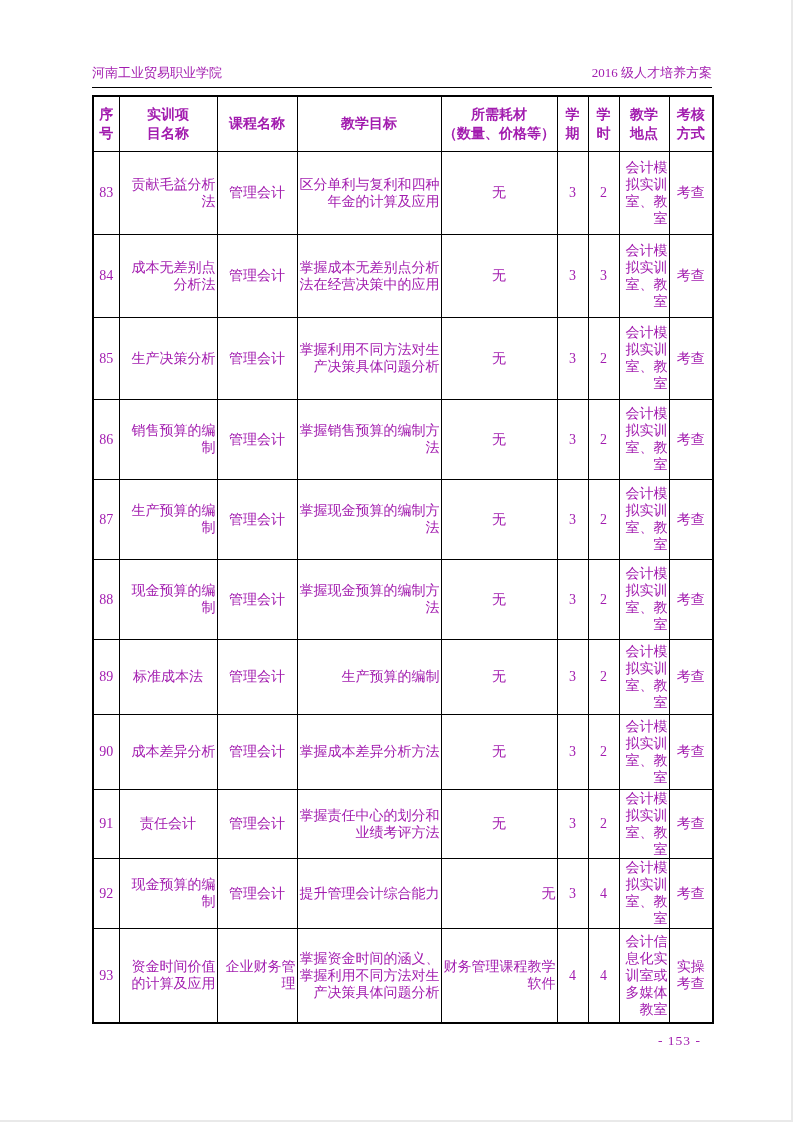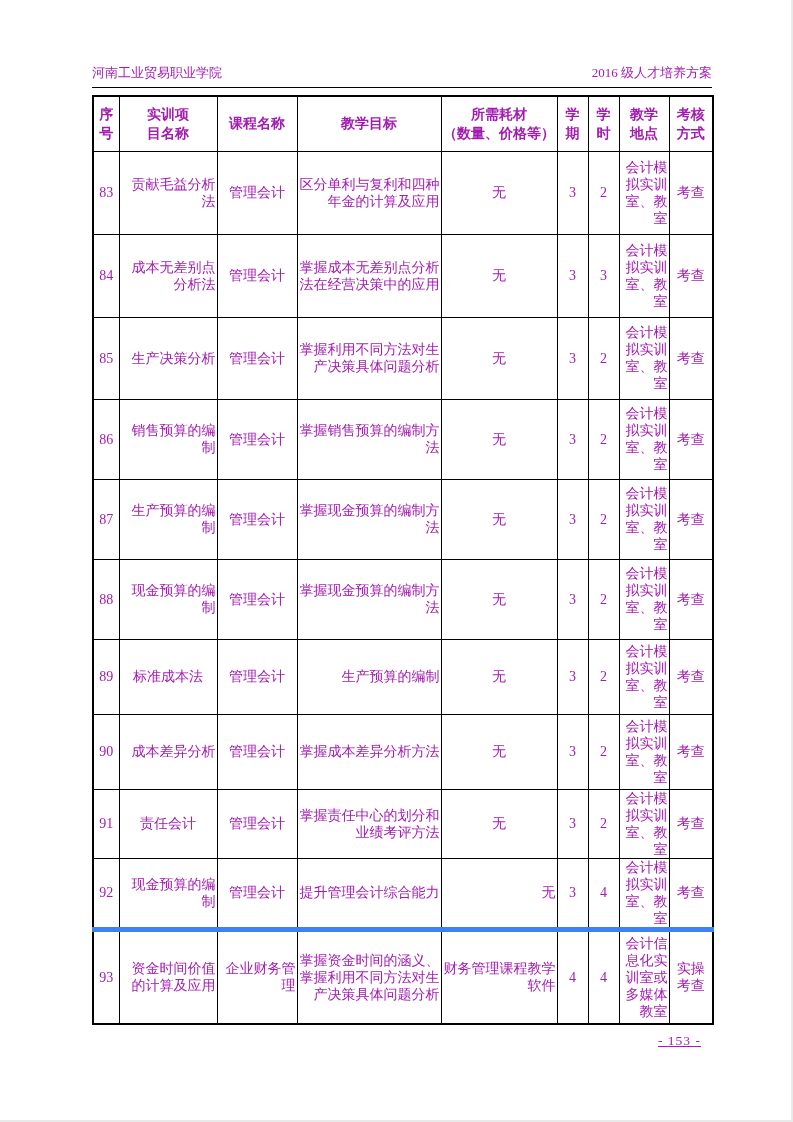--- a/index.html
+++ b/index.html
@@ -48,28 +48,27 @@
   }
   .doc-table th {
     font-weight: bold;
     text-align: center;
     white-space: pre;       
     line-height: 19px;
   }
   .doc-table td { word-break: break-all; }
   .c { text-align: center; }
   .l { text-align: right; }
-  tr.thick-top td { border-top: 5px solid #3b82f6; }
+  tr.thick-top td { border-top: 1px solid #3b82f6; }
   .page-number {
     position: absolute;
     top: 1033px;
     right: 92px;
     font-size: 13.5px;
     letter-spacing: 1px;
-    text-decoration: underline;
   }
 </style>
 </head>
 <body>
 
 <div class="page">
   <div class="content">
 
     <div class="page-header">
       <span>河南工业贸易职业学院</span>

